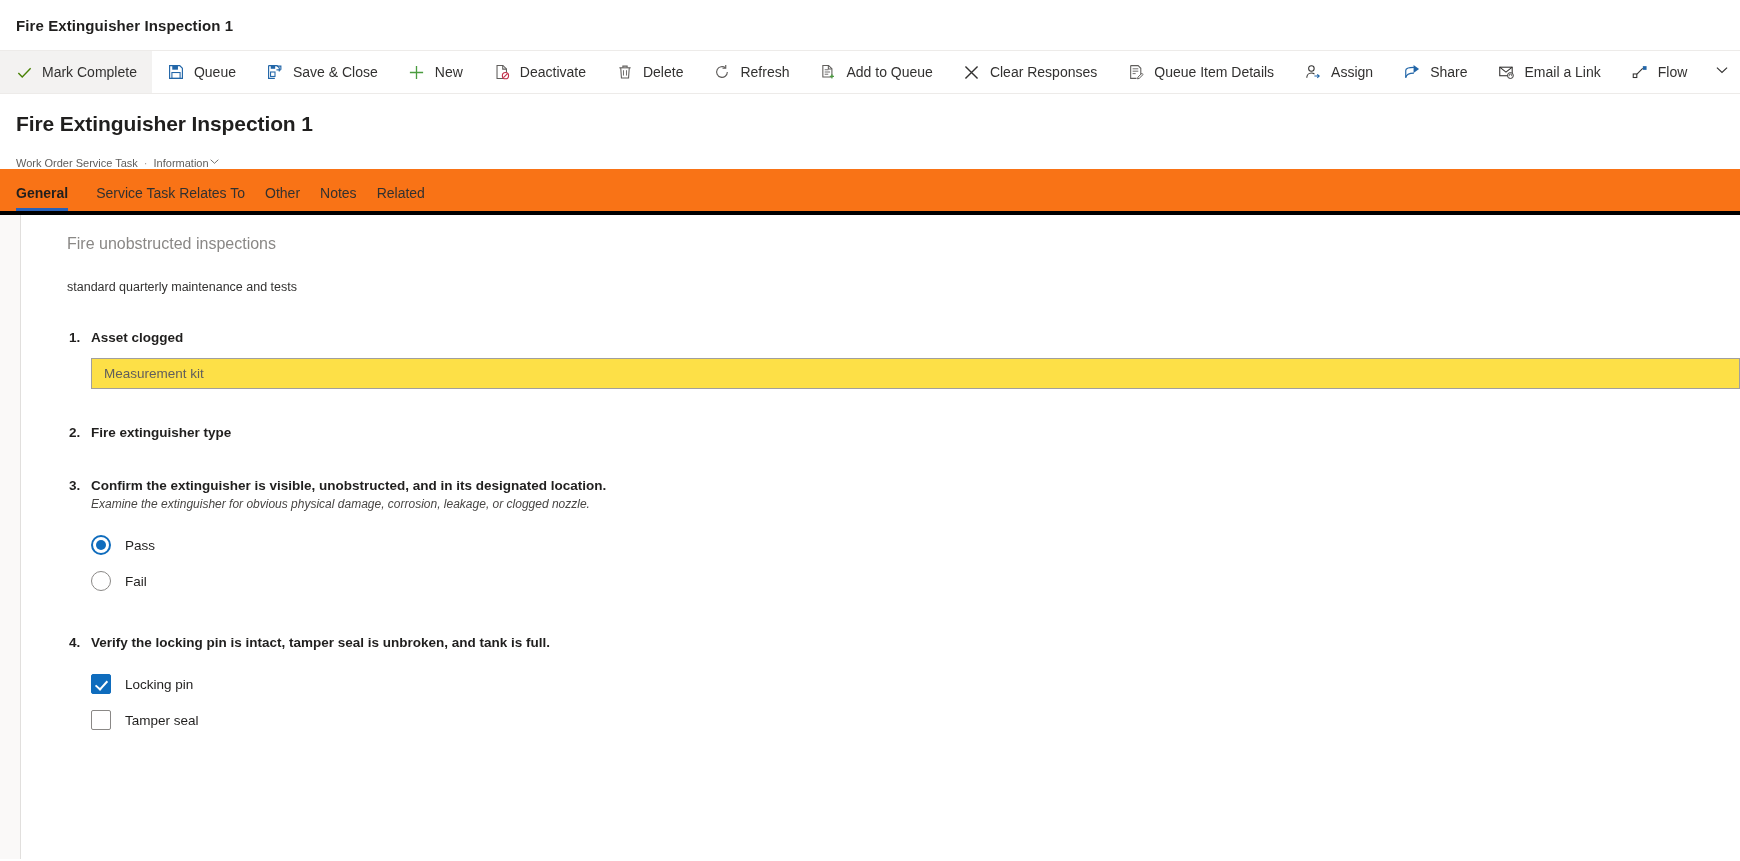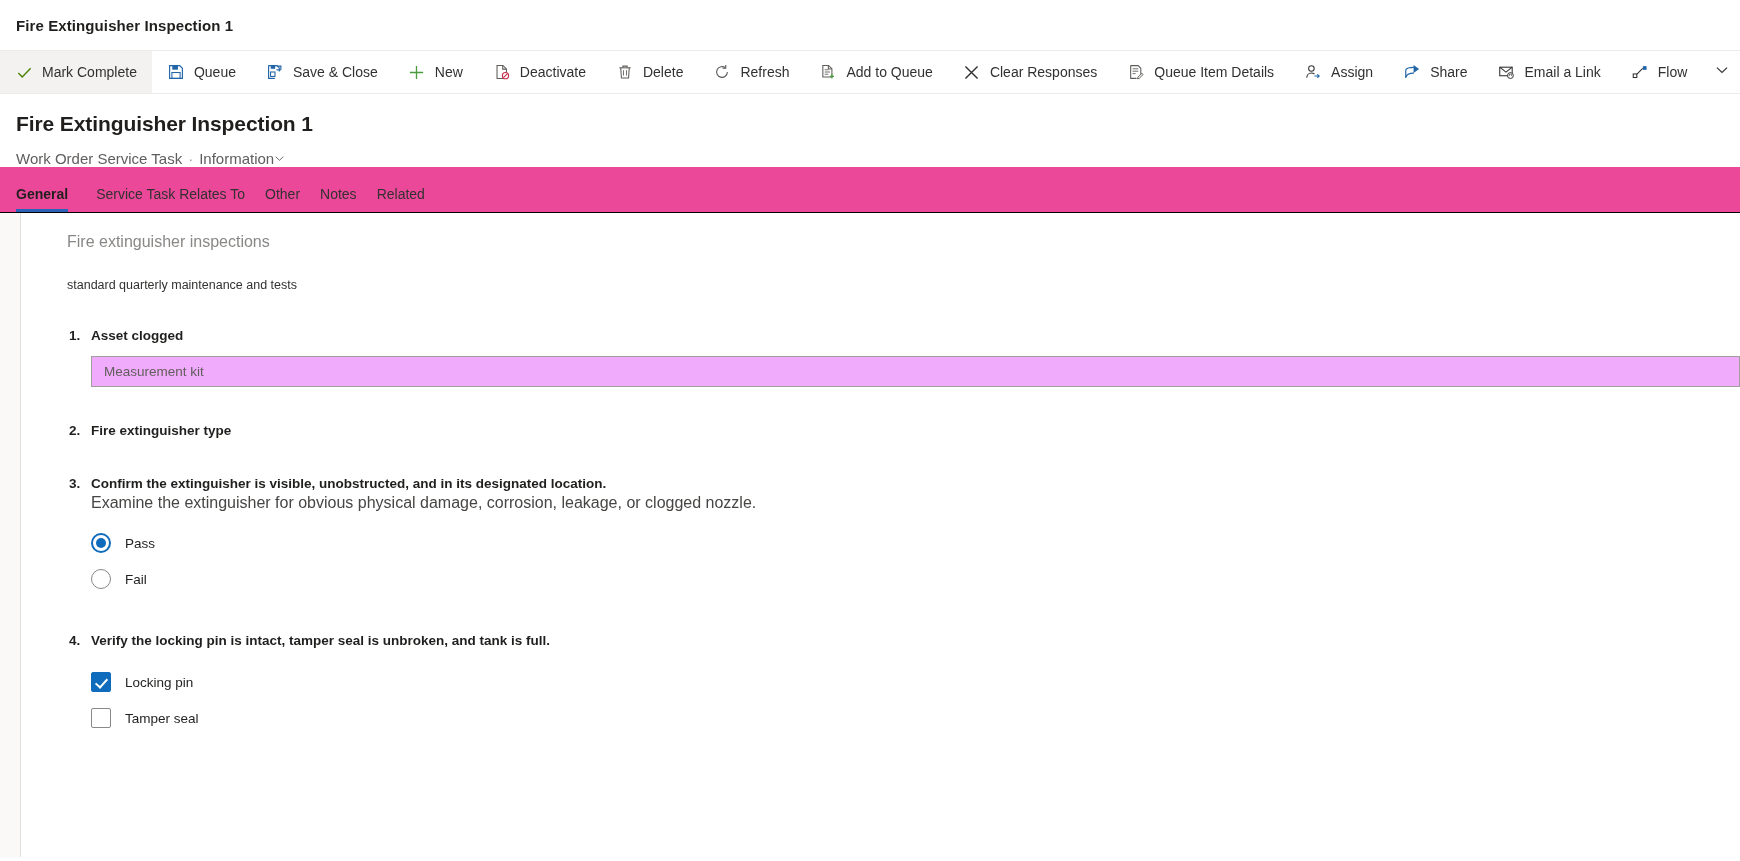--- a/index.html
+++ b/index.html
@@ -79,43 +79,43 @@
     background: #fff;
   }
   .record-title {
     font-size: 21px;
     font-weight: 600;
     color: #201f1e;
     line-height: 28px;
     letter-spacing: -0.1px;
   }
   .record-sub {
-    margin-top: 12px;
-    font-size: 15px;
+    margin-top: 18px;
+    font-size: 11px;
     color: #605e5c;
     display: flex;
     align-items: center;
     gap: 6px;
   }
   .record-sub .dot { color: #a19f9d; }
   .record-sub .form-sel {
     display: inline-flex;
     align-items: center;
     cursor: pointer;
     color: #605e5c;
   }
 
   
   .tabstrip {
     display: flex;
     align-items: flex-end;
     gap: 0;
     padding: 14px 0 0 16px;
-    border-bottom: 1px solid #000000;
-    background: #ec4899;
+    border-bottom: 4px solid #000000;
+    background: #f97316;
     height: 46px;
   }
   .tab {
     position: relative;
     padding: 0 10px 9px 10px;
     font-size: 14px;
     color: #323130;
     cursor: pointer;
     line-height: 18px;
   }
@@ -176,34 +176,35 @@
     color: #201f1e;
     min-width: 14px;
   }
   .q-label {
     font-size: 13.5px;
     font-weight: 600;
     color: #201f1e;
     line-height: 19px;
   }
   .q-hint {
-    font-size: 16px;
+    font-size: 12px;
+    font-style: italic;
     color: #484644;
     margin-left: 22px;
     margin-top: 1px;
     line-height: 17px;
   }
 
   .field-wrap { padding-left: 22px; margin-top: 11px; padding-right: 0; }
   .txtfield {
     display: block;
     width: 1649px;
     height: 31px;
     border: 1px solid #a19f9d;
-    background: #f0abfc;
+    background: #fde047;
     font-family: inherit;
     font-size: 13.5px;
     color: #323130;
     padding: 0 12px;
     outline: none;
   }
   .txtfield::placeholder { color: #605e5c; }
 
   .choice-list { padding-left: 22px; margin-top: 14px; }
   .choice {
@@ -466,21 +467,21 @@
   <div class="tab">
     <span>Related</span>
   </div>
 </div>
 
 <div class="form-area">
   <div class="gutter"></div>
 
   <div class="form-scroll">
 
-    <div class="inspection-title">Fire extinguisher inspections</div>
+    <div class="inspection-title">Fire unobstructed inspections</div>
     <div class="inspection-desc">standard quarterly maintenance and tests</div>
 
     <div class="question">
       <div class="q-head">
         <span class="q-num">1.</span>
         <span class="q-label">Asset clogged</span>
       </div>
       <div class="field-wrap">
         <input class="txtfield" type="text" placeholder="Measurement kit" style="">
       </div>

